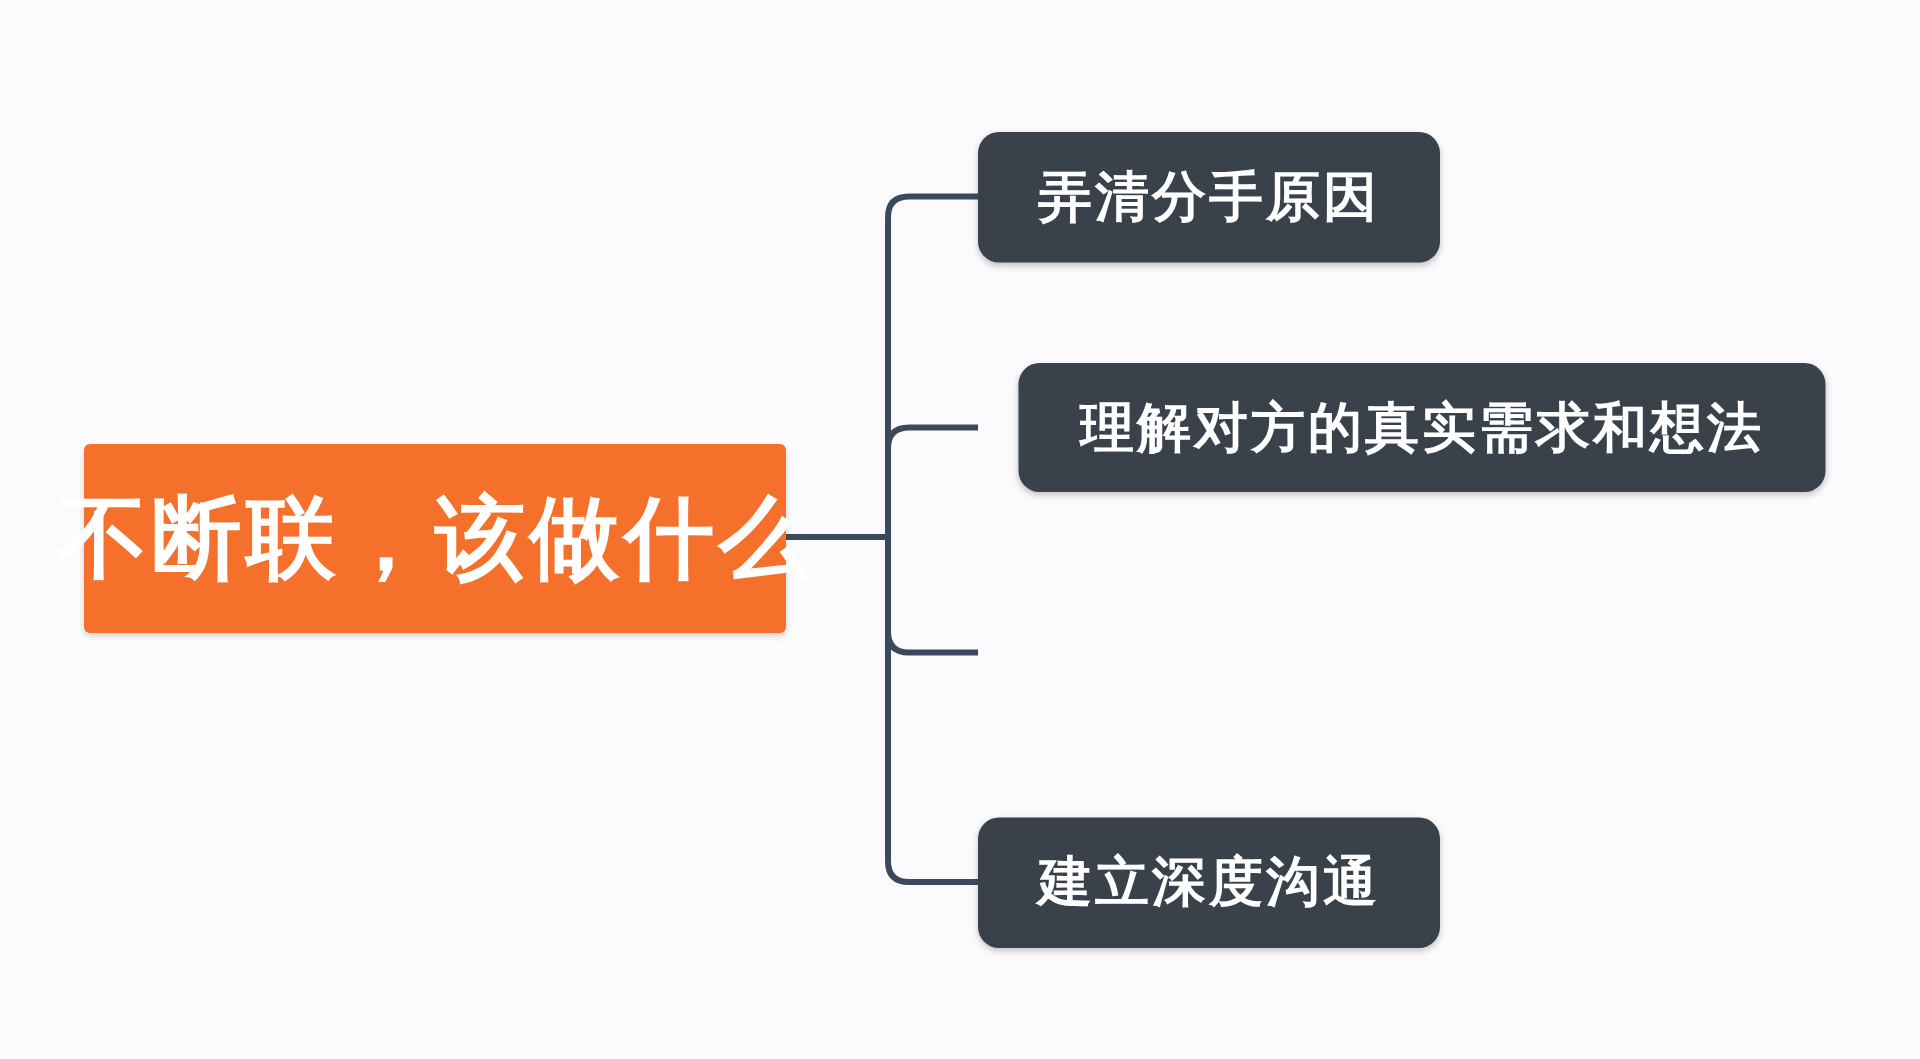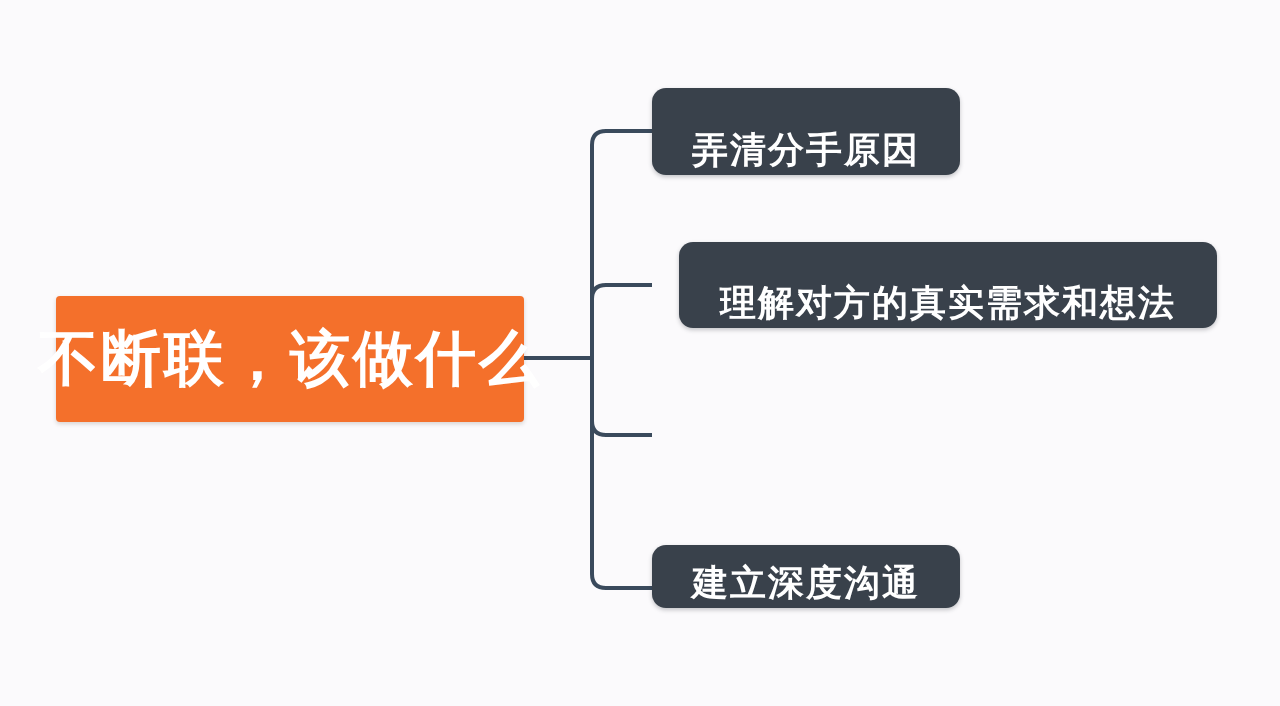--- a/index.html
+++ b/index.html
@@ -52,26 +52,25 @@
     font-size: 60px;
     letter-spacing: 3px;
     box-shadow: 0 2px 4px rgba(60, 40, 20, 0.18);
   }
   .branch-node {
     background: var(--node-dark, #39414B);
     border-radius: 14px;
     font-size: 36px;
     letter-spacing: 2px;
     box-shadow: 0 2px 4px rgba(30, 35, 45, 0.25);
-    align-items: flex-end;
   }
   .branch-1 { left: 652px; top: 88px;  width: 308px; height: 87px; }
   .branch-2 { left: 679px; top: 242px; width: 538px; height: 86px; }
   .branch-3 { left: 652px; top: 392px; width: 576px; height: 86px; }
-  .branch-4 { left: 652px; top: 545px; width: 308px; height: 63px; }
+  .branch-4 { left: 652px; top: 545px; width: 308px; height: 87px; }
 </style>
 </head>
 <body>
 
 <div class="canvas">
 
   <svg class="connectors" viewBox="0 0 1280 706" xmlns="http://www.w3.org/2000/svg" aria-hidden="true">
     <path d="M524 358 H592"></path>
     <path d="M592 358 V145 Q592 131 606 131 H652"></path>
     <path d="M592 358 V299 Q592 285 606 285 H652"></path>

